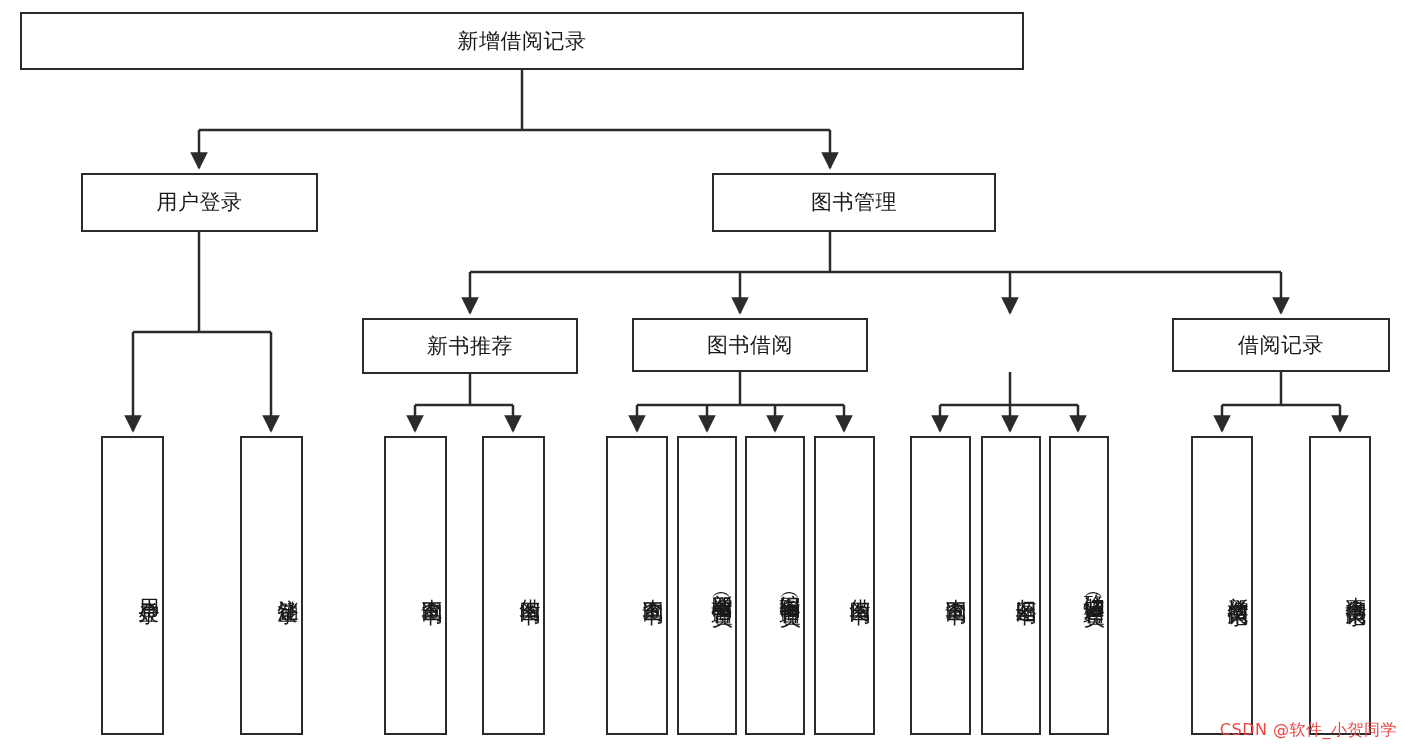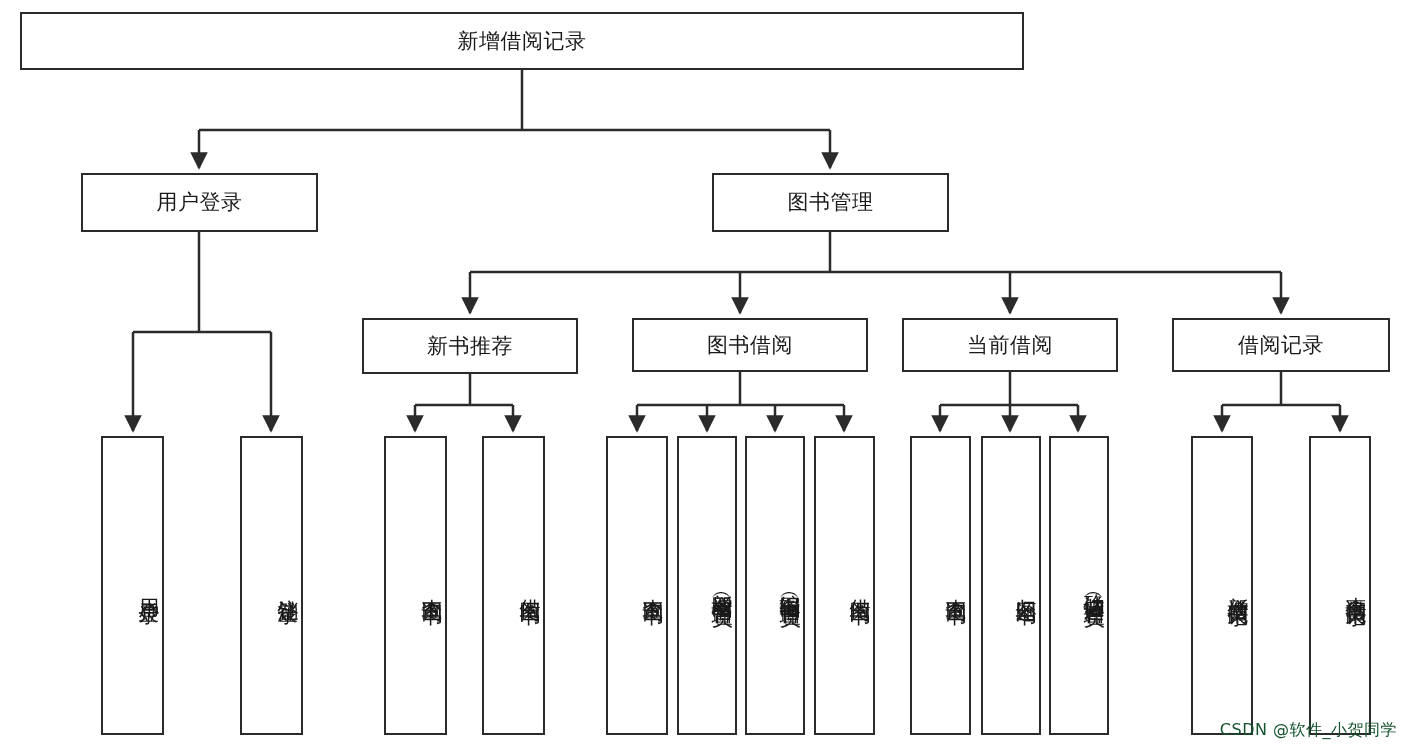--- a/index.html
+++ b/index.html
@@ -53,21 +53,21 @@
     top: 0;
     width: 1405px;
     height: 747px;
     pointer-events: none;
   }
   .watermark {
     position: absolute;
     right: 8px;
     bottom: 6px;
     font-size: 16px;
-    color: #14532d;
+    color: #ef4444;
     letter-spacing: 0.5px;
     white-space: nowrap;
   }
 </style>
 </head>
 <body>
 
 <div id="canvas">
 
   <svg class="links" viewBox="0 0 1405 747">
@@ -120,32 +120,29 @@
     </g>
   </svg>
 
   <div class="node horiz" style="left:20px; top:12px; width:1004px; height:58px;">
     <span class="label">新增借阅记录</span>
   </div>
 
   <div class="node horiz" style="left:81px; top:173px; width:237px; height:59px;">
     <span class="label">用户登录</span>
   </div>
-  <div class="node horiz" style="left:712px; top:173px; width:237px; height:59px;">
+  <div class="node horiz" style="left:712px; top:173px; width:284px; height:59px;">
     <span class="label">图书管理</span>
   </div>
 
   <div class="node horiz" style="left:362px; top:318px; width:216px; height:56px;">
     <span class="label">新书推荐</span>
   </div>
   <div class="node horiz" style="left:632px; top:318px; width:236px; height:54px;">
     <span class="label">图书借阅</span>
-  </div>
-  <div class="node horiz" style="left:902px; top:318px; width:216px; height:54px;">
-    <span class="label">当前借阅</span>
   </div>
   <div class="node horiz" style="left:1172px; top:318px; width:218px; height:54px;align-items:center;">
     <span class="label">借阅记录</span>
   </div>
 
   <div class="node vert" style="left:101px; top:436px; width:63px; height:299px;">
     <span class="label">用户登录</span>
   </div>
   <div class="node vert" style="left:240px; top:436px; width:63px; height:299px;">
     <span class="label">注销登录</span>

